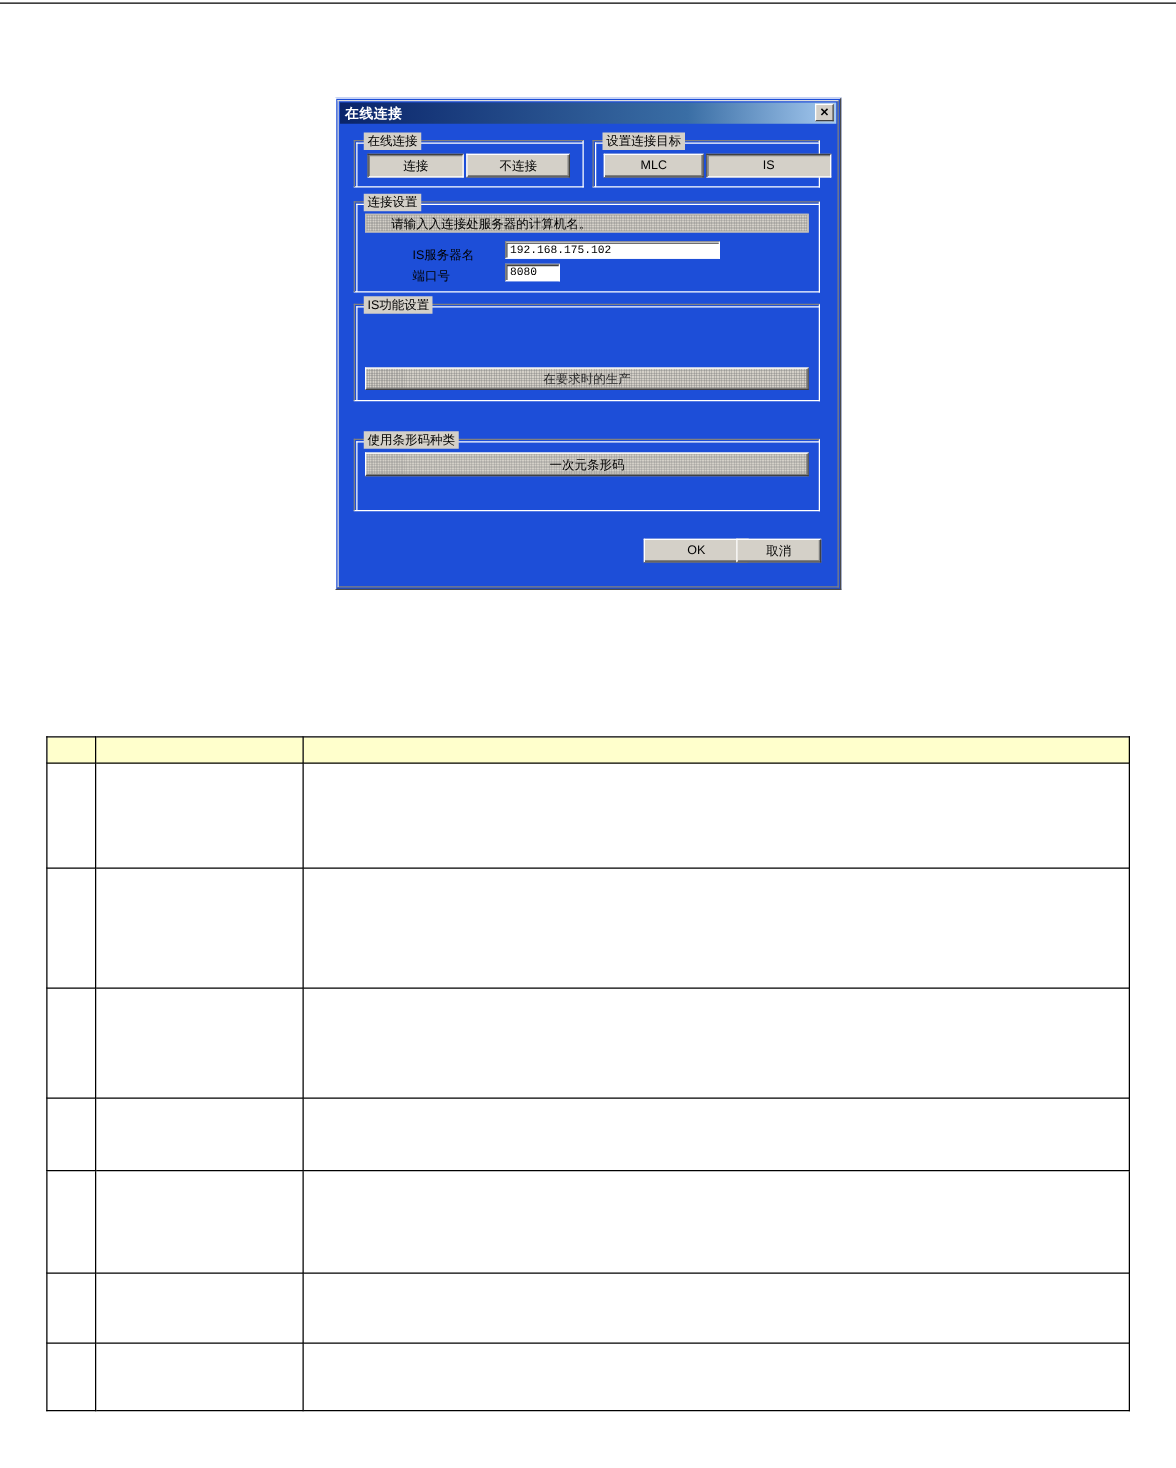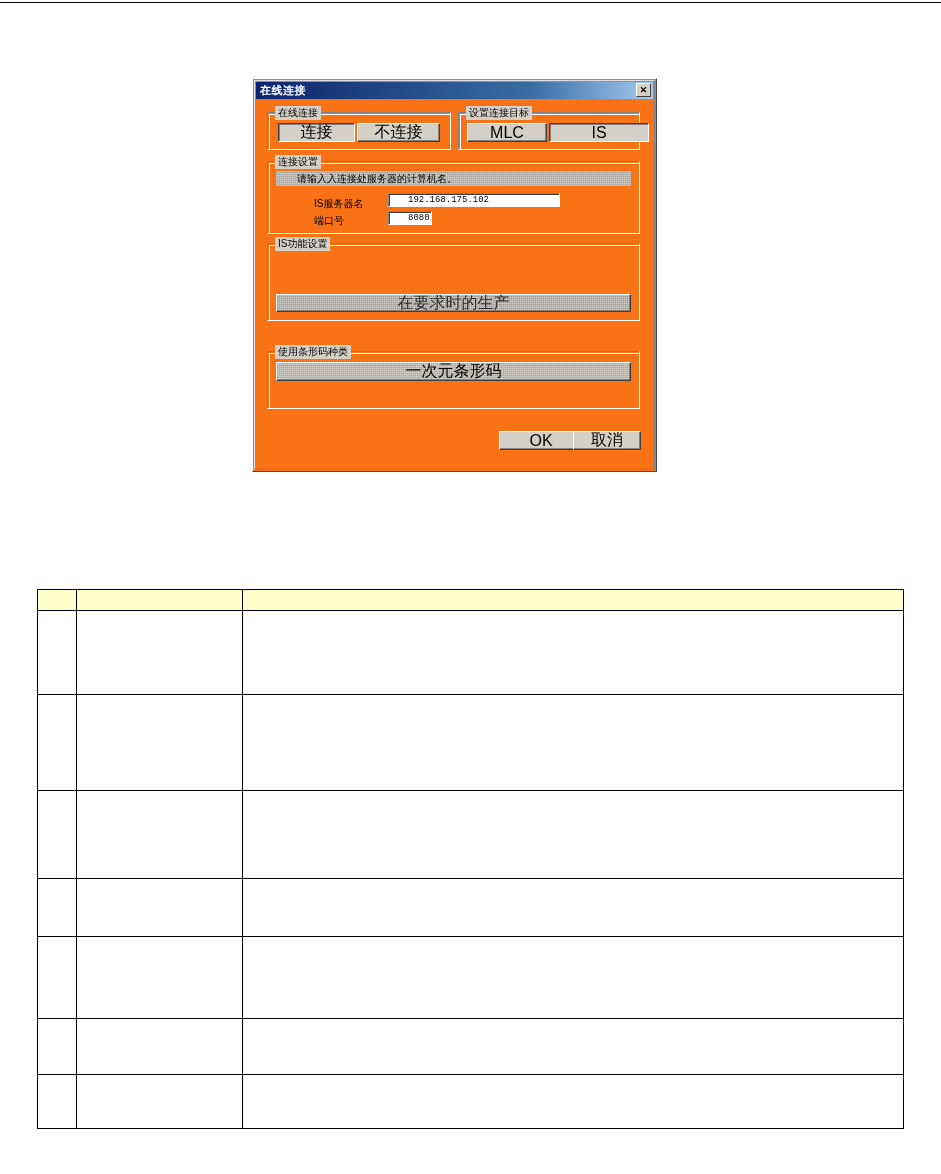--- a/index.html
+++ b/index.html
@@ -21,25 +21,25 @@
     left: 0;
     top: 2px;
     width: 941px;
     height: 1px;
     background: #000000;
   }
 
   
   .dialog {
     position: absolute;
-    left: 252px;
+    left: 268px;
     top: 78px;
     width: 405px;
     height: 394px;
-    background: #f97316;
+    background: #1d4ed8;
     border-top: 1px solid #ffffff;
     border-left: 1px solid #ffffff;
     border-right: 1px solid #4a4a4a;
     border-bottom: 1px solid #4a4a4a;
     box-sizing: border-box;
   }
   .dialog-inner {
     position: absolute;
     left: 1px; top: 1px;
     width: 401px; height: 390px;
@@ -120,21 +120,21 @@
 
   
   .btn {
     position: absolute;
     background: #d4d0c8;
     border-top: 1px solid #ffffff;
     border-left: 1px solid #ffffff;
     border-right: 1px solid #404040;
     border-bottom: 1px solid #404040;
     box-shadow: inset -1px -1px 0 #808080;
-    font-size: 16px;
+    font-size: 10px;
     color: #000;
     display: flex;
     align-items: center;
     justify-content: center;
     box-sizing: border-box;
     cursor: default;
     white-space: nowrap;
   }
   .btn.pressed {
     border-top: 1px solid #404040;
@@ -186,21 +186,21 @@
     border-top: 1px solid #808080;
     border-left: 1px solid #808080;
     border-right: 1px solid #ffffff;
     border-bottom: 1px solid #ffffff;
     box-shadow: inset 1px 1px 0 #404040;
     font-family: "Liberation Mono", monospace;
     font-size: 9px;
     color: #000;
     display: flex;
     align-items: center;
-    padding-left: 19px;
+    padding-left: 3px;
     box-sizing: border-box;
   }
   table.doc-table {
     border-collapse: collapse;
     width: 867px;
     table-layout: fixed;
   }
   table.doc-table td, table.doc-table th {
     border: 1px solid #000000;
     font-size: 11px;

